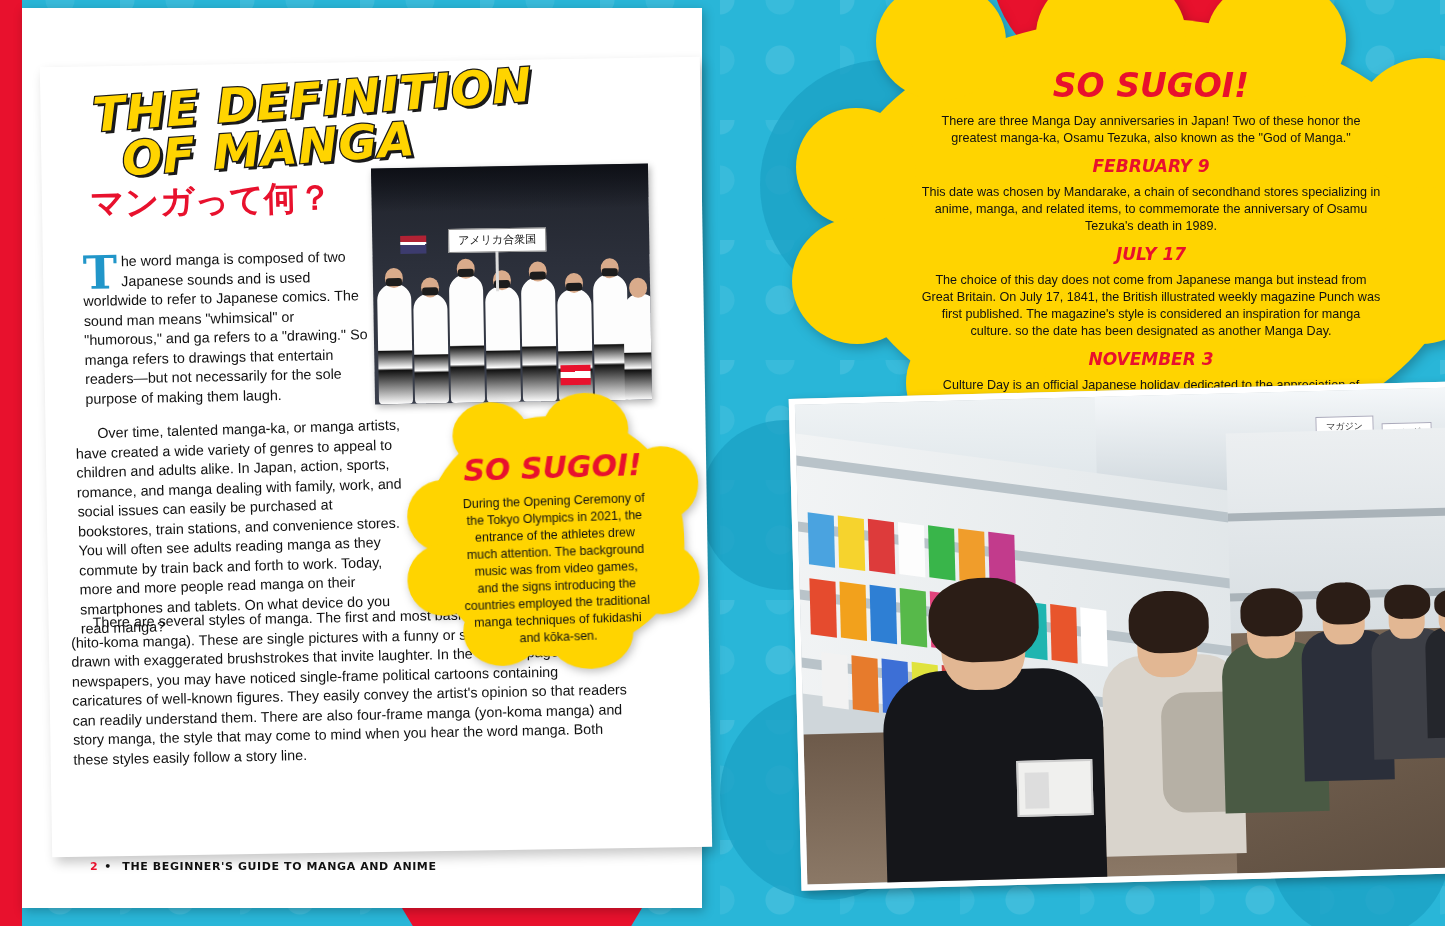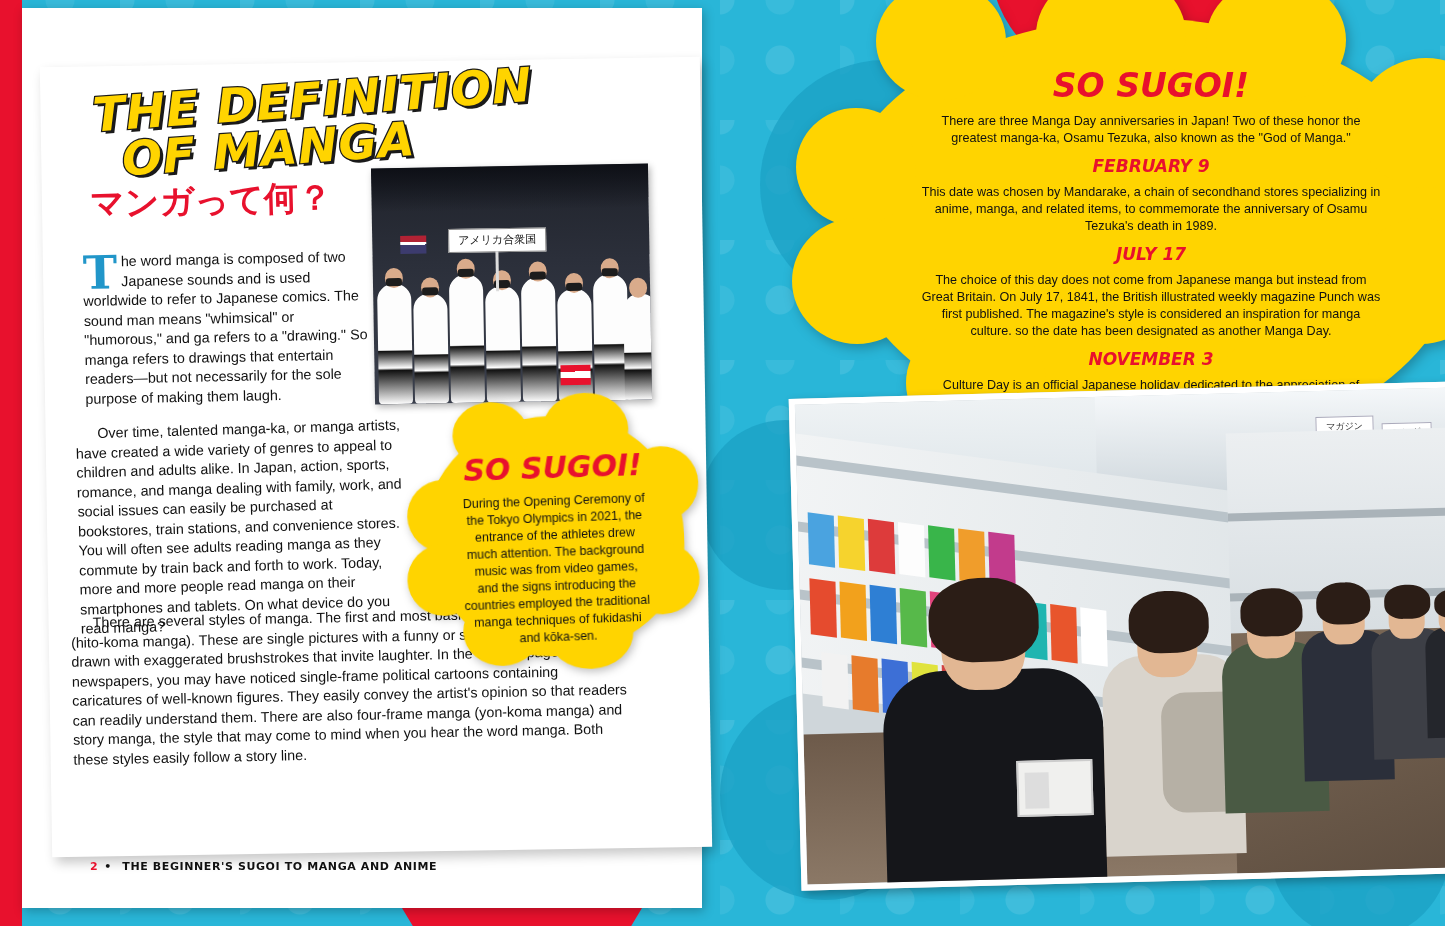--- a/index.html
+++ b/index.html
@@ -248,21 +248,21 @@
     <div class="cloudbump" style="left:34px;top:178px;width:78px;height:70px;"></div>
     <div class="cloudbump" style="left:-20px;top:124px;width:74px;height:72px;"></div>
     <div style="position:relative;z-index:2;">
       <div class="sugoi-title">SO SUGOI!</div>
       <div class="sugoi-body">During the Opening Ceremony of the Tokyo Olympics in 2021, the entrance of the athletes drew much attention. The background music was from video games, and the signs introducing the countries employed the traditional manga techniques of fukidashi and kōka-sen.</div>
     </div>
   </div>
 
   <div id="page-footer">
     <span class="num">2</span><span class="sep">•</span>
-    <span class="bk" style="margin-left:6px;">THE BEGINNER'S SUGOI TO MANGA AND ANIME</span>
+    <span class="bk" style="margin-left:6px;">THE BEGINNER'S GUIDE TO MANGA AND ANIME</span>
   </div>
 </div>
 
 <div id="right-page">
 
   <div id="sugoi-right">
     <div class="cloudbump" style="position:absolute;left:-40px;top:90px;width:120px;height:118px;background:#ffd400;border-radius:50%;"></div>
     <div class="cloudbump" style="position:absolute;left:40px;top:-36px;width:130px;height:118px;background:#ffd400;border-radius:50%;"></div>
     <div class="cloudbump" style="position:absolute;left:200px;top:-48px;width:150px;height:130px;background:#ffd400;border-radius:50%;"></div>
     <div class="cloudbump" style="position:absolute;left:370px;top:-40px;width:140px;height:124px;background:#ffd400;border-radius:50%;"></div>

